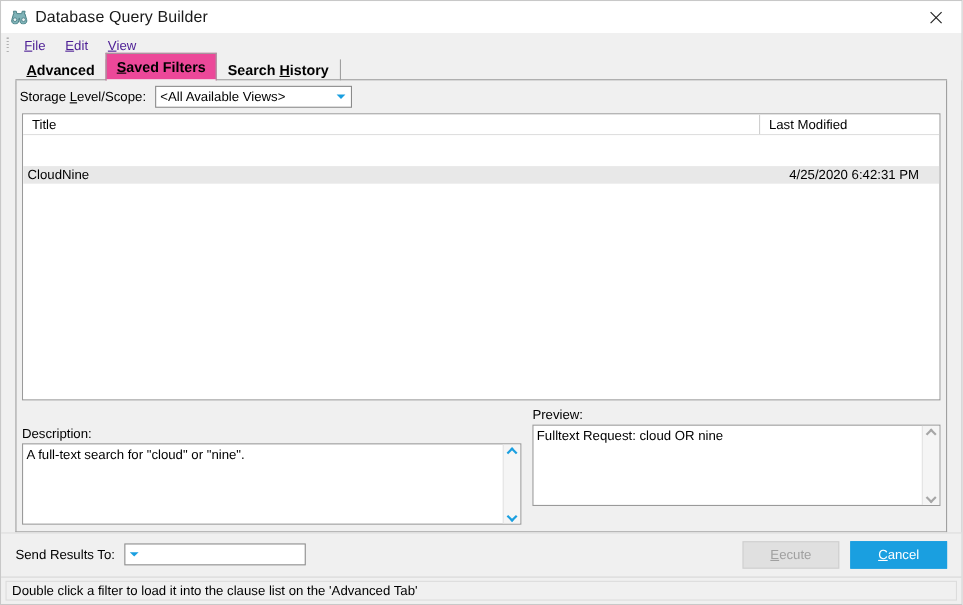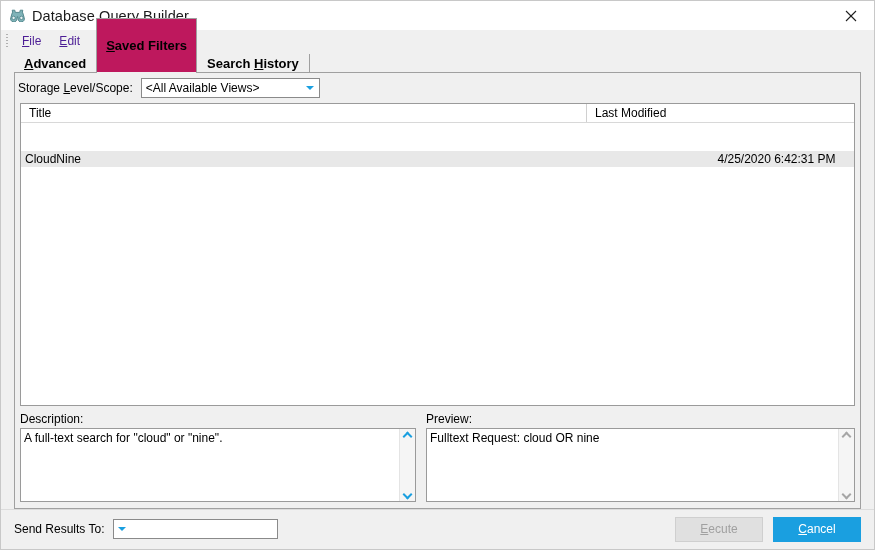--- a/index.html
+++ b/index.html
@@ -113,30 +113,30 @@
     font-size: 13px;
     background: #f0f0f0;
     border-right: 1px solid #a0a0a0;
     cursor: default;
     white-space: nowrap;
     color: #000;
     top: 1px;
     font-weight: bold;
   }
   .tab.active {
-    background: #be185d;
+    background: #ec4899;
     border-left: 1px solid #a0a0a0;
     border-right: 1px solid #a0a0a0;
     border-top: 1px solid #a0a0a0;
     height: 22px;
     line-height: 21px;
     top: 0px;
     z-index: 3;
     margin-left: -1px;
-    padding: 16px 9px;
+    padding: 1px 9px;
   }
   .tabstrip::after {
     content: "";
     position: absolute;
     left: 13px;
     right: 13px;
     bottom: 0;
     height: 1px;
     background: #a0a0a0;
     z-index: 1;
@@ -233,21 +233,21 @@
     font-size: 12px;
     line-height: 18px;
     padding-left: 8px;
     box-sizing: border-box;
     border-right: 1px solid #d0d0d0;
     overflow: hidden;
     white-space: nowrap;
     cursor: default;
   }
   .lv-th:last-child { border-right: none; }
-  .col-title { width: 566px; }
+  .col-title { width: 670px; }
   .col-mod { flex: 1 1 auto; }
   .lv-body {
     flex: 1 1 auto;
     overflow: hidden;
     background: #ffffff;
   }
   .lv-row {
     display: flex;
     height: 16px;
     cursor: default;
@@ -266,21 +266,21 @@
   .lv-td.c2 { flex: 1 1 auto; padding-left: 8px; text-align: center; }
 
   
   .panels {
     flex: 0 0 auto;
     display: flex;
     padding: 6px 5px 6px 5px;
     gap: 10px;
   }
   .panel { display: flex; flex-direction: column; }
-  .panel.left { width: 396px; }
+  .panel.left { width: 454px; margin-top: 17px; }
   .panel.right { flex: 1 1 auto; }
   .panel-label {
     font-size: 12px;
     margin-bottom: 2px;
     white-space: nowrap;
   }
   .textbox {
     position: relative;
     height: 74px;
     background: #ffffff;
@@ -498,14 +498,17 @@
     <div class="btn">
         <span class="mn">E</span>
         <span>ecute</span>
       </div>
     <div class="btn primary">
         <span class="mn">C</span>
         <span>ancel</span>
       </div>
   </div>
 
+  <div class="statusbar">
+    <div class="status-cell">Double click a filter to load it into the clause list on the 'Advanced Tab'</div>
+  </div>
 
 </div>
 
 </body></html>

